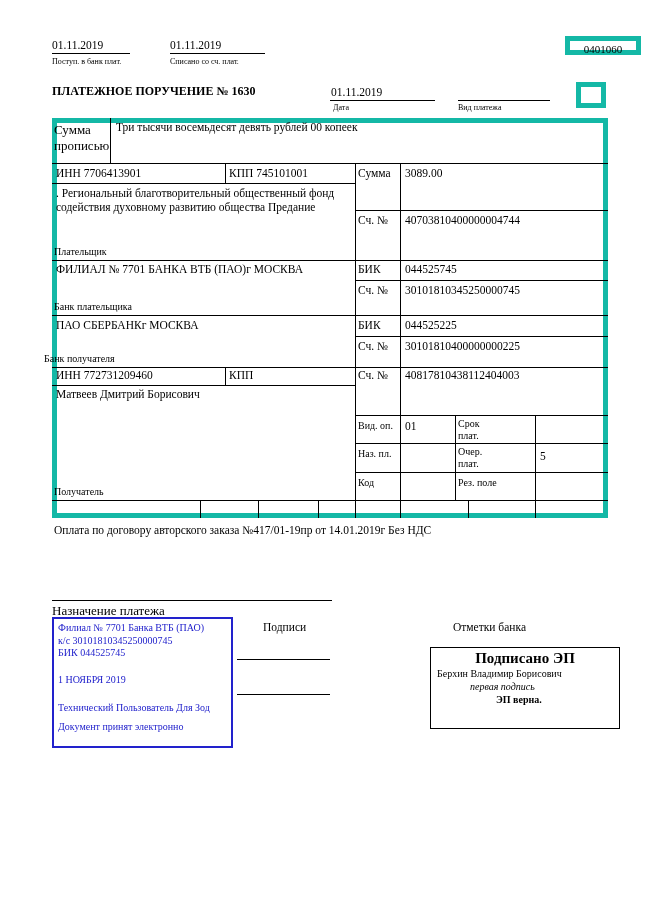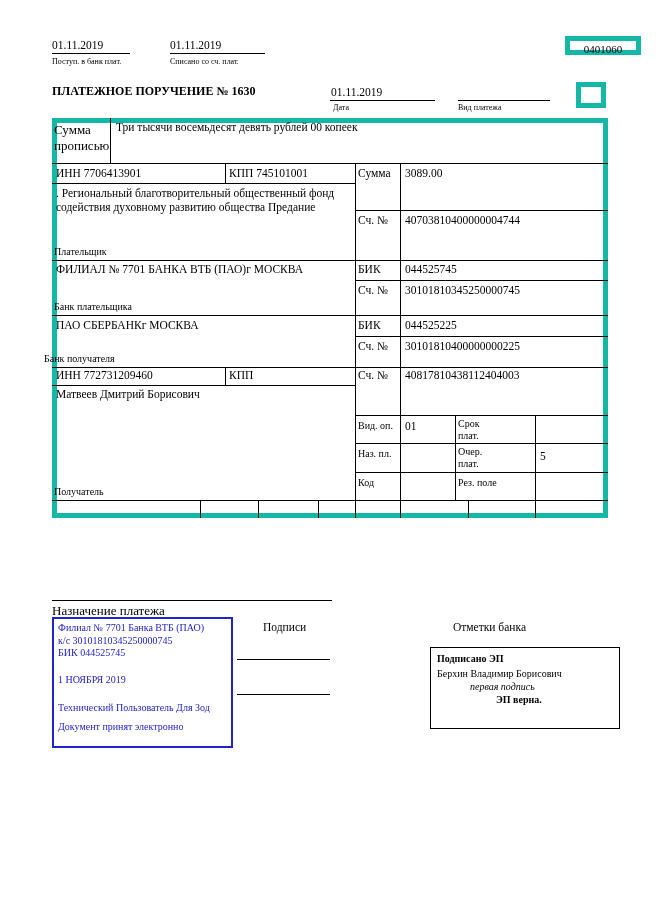--- a/index.html
+++ b/index.html
@@ -15,21 +15,21 @@
   .s8{font-size:8px}
   .lh{position:absolute;height:1px;background:#000}
   .lv{position:absolute;width:1px;background:#000}
   .box{position:absolute;border:5px solid #14b8a6}
   .formcode{text-align:center;font-size:11px;line-height:16px}
   .stampbox{position:absolute;left:52px;top:617px;width:181px;min-height:131px;
             border:2px solid #2222cc;color:#2222cc;font-size:10px;line-height:12.5px;
             padding:3px 4px;font-family:"Liberation Serif",serif}
   .esign{position:absolute;left:430px;top:647px;width:190px;height:82px;
          border:1px solid #000;font-size:10px;line-height:13px;padding:4px 6px}
-  .esign .ttl{text-align:left;font-weight:bold;font-size:10px}
+  .esign .ttl{text-align:center;font-weight:bold;font-size:15px}
   .esign .fs{font-style:italic;margin-left:33px}
   .esign .vl{font-weight:bold;margin-left:59px}
 </style>
 </head>
 <body>
 
 <div class="page">
 
   <div class="t" style="left:52px;top:39px">01.11.2019</div>
   <div class="lh" style="left:52px;top:53px;width:78px"></div>
@@ -115,20 +115,21 @@
   <div class="t s10" style="left:358px;top:420px">Вид. оп.</div>
   <div class="t" style="left:405px;top:420px">01</div>
   <div class="t s10 w" style="left:458px;top:418px;width:40px">Срок плат.</div>
   <div class="t s10" style="left:358px;top:448px">Наз. пл.</div>
   <div class="t s10 w" style="left:458px;top:446px;width:36px">Очер. плат.</div>
   <div class="t" style="left:540px;top:450px">5</div>
   <div class="t s10" style="left:358px;top:477px">Код</div>
   <div class="t s10" style="left:458px;top:477px">Рез. поле</div>
   <div class="t s10" style="left:54px;top:486px">Получатель</div>
 
+  <div class="t" style="left:54px;top:524px">Оплата по договору авторского заказа №417/01-19пр от 14.01.2019г Без НДС</div>
   <div class="lh" style="left:52px;top:600px;width:280px"></div>
   <div class="t s9" style="left:52px;top:603px">Назначение платежа</div>
 
   <div class="stampbox">
     <div>Филиал № 7701 Банка ВТБ (ПАО)</div>
     <div>к/с 30101810345250000745</div>
     <div>БИК 044525745</div>
     <div style="margin-top:14px">1 НОЯБРЯ 2019</div>
     <div style="margin-top:16px" class="w">Технический Пользователь Для Зод</div>
     <div style="margin-top:6px">Документ принят электронно</div>

